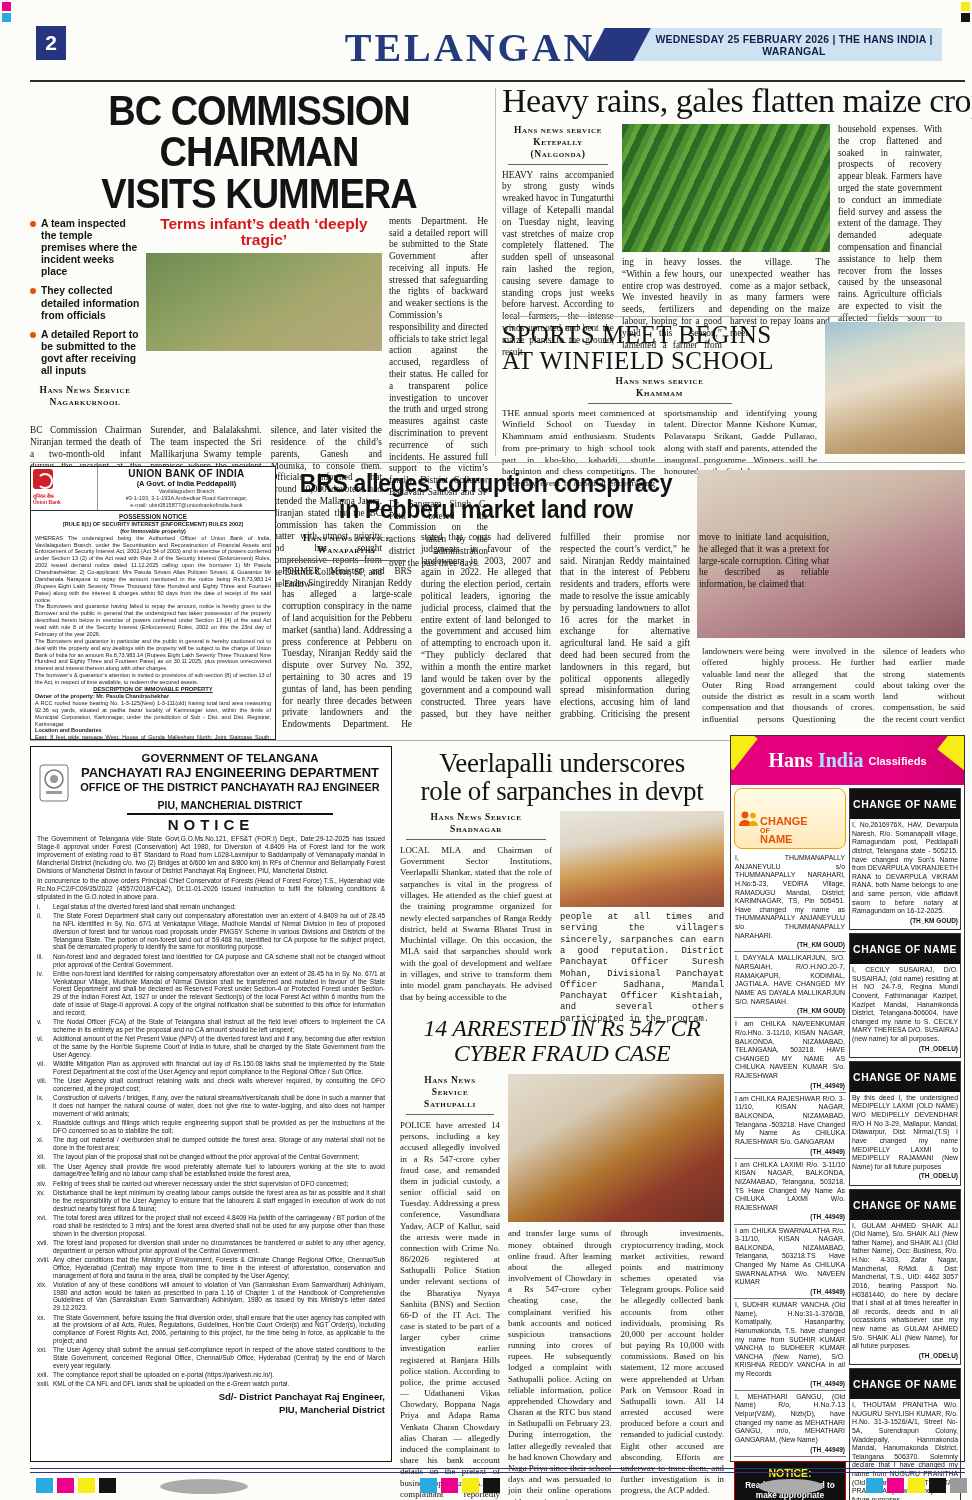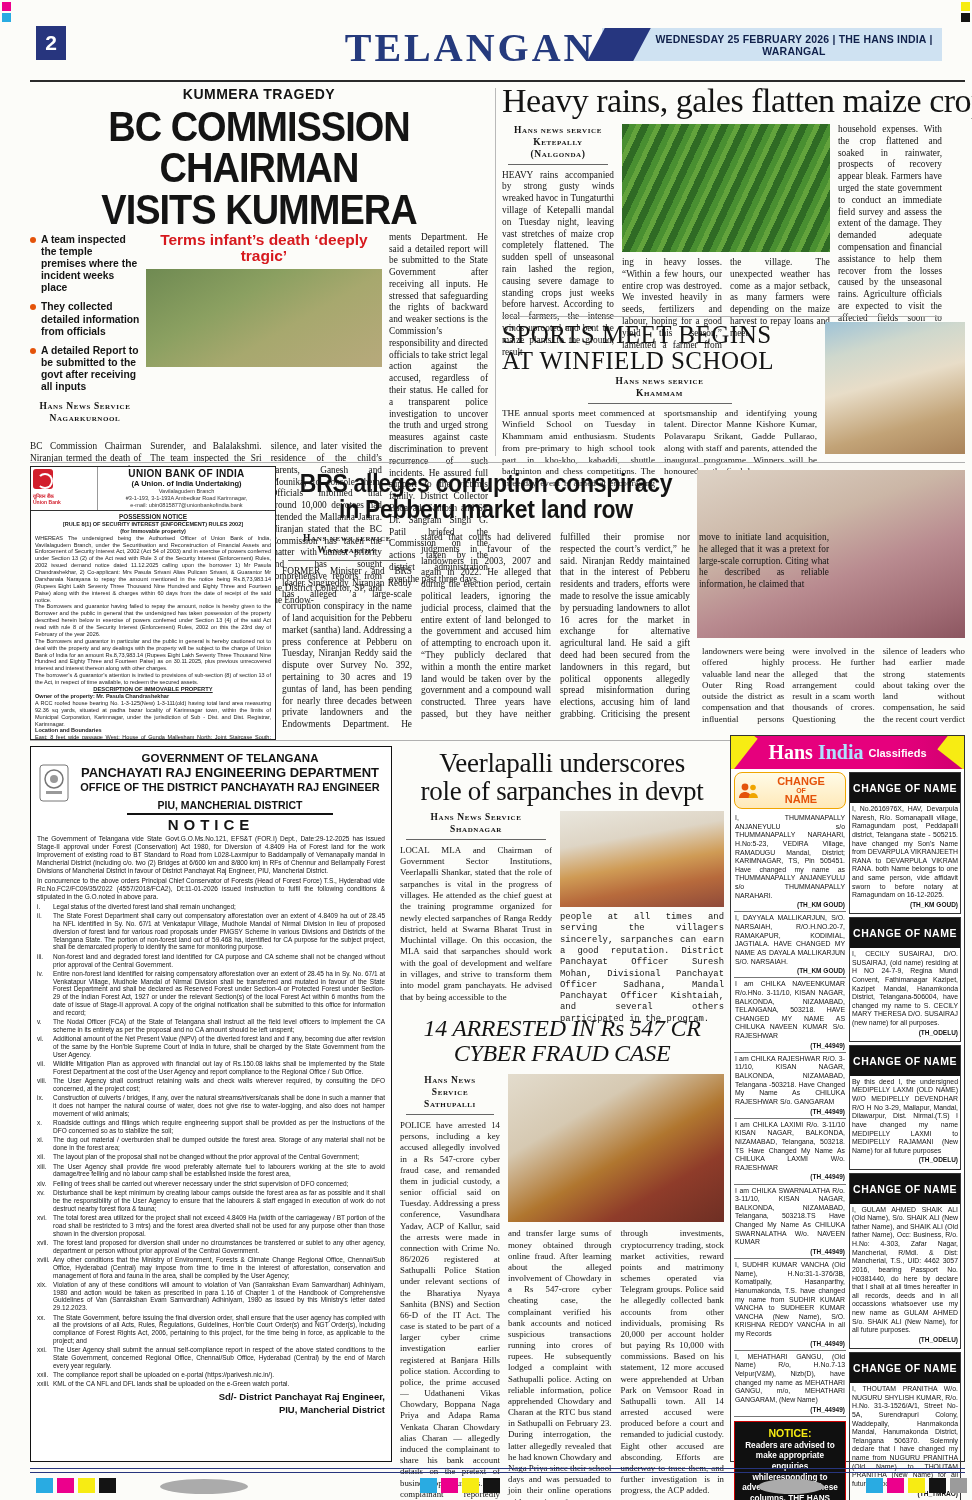--- a/index.html
+++ b/index.html
@@ -132,33 +132,33 @@
   .cyber-head{font-style:italic;font-size:24px;line-height:1.05;text-align:center;letter-spacing:-.3px;}
   .cyber-main{display:flex;margin-top:8px;}
   .cy-l{width:100px;}
   .cy-r{width:216px;margin-left:8px;}
   .cy-photo{height:148px;background:linear-gradient(150deg,#e3dccd 0%,#d6c9b2 30%,#b0762f 55%,#8f3c2a 75%,#6e2f24 100%);}
   .cy-rtext{margin-top:6px;column-count:2;column-gap:9px;}
   .cy-l .bodytext,.cy-rtext{font-size:8.8px;}
 
   
   .cls{left:730px;top:735px;width:235px;height:727px;border:1px solid #333;background:#fff;box-sizing:border-box;}
-  .cls-banner{height:33px;background:linear-gradient(90deg,#e6007d,#e6007d 70%,#d0006f);position:relative;
+  .cls-banner{height:49px;background:linear-gradient(90deg,#e6007d,#e6007d 70%,#d0006f);position:relative;
               display:flex;align-items:center;justify-content:center;overflow:hidden;}
   .cls-banner .y1,.cls-banner .y2{position:absolute;width:34px;height:40px;background:#f7ec13;transform:rotate(38deg);}
   .cls-banner .y1{left:-16px;top:-12px;} .cls-banner .y2{right:-16px;top:-12px;}
   .cls-hans{font-family:"Liberation Serif",serif;font-weight:bold;font-size:20px;color:#fff;z-index:1;}
   .cls-hans .india{color:#aee1ff;}
   .cls-word{font-family:"Liberation Sans",sans-serif;font-weight:bold;color:#fff;font-size:11px;margin-left:5px;z-index:1;}
   .cls-cols{display:flex;padding:3px;gap:3px;}
   .cls-col{width:112px;}
   .con-badge{border:1.5px solid #f0a500;border-radius:8px;background:linear-gradient(180deg,#fffbe8,#ffe9b8);
              display:flex;align-items:center;padding:3px;margin-bottom:3px;}
   .con-badge .txt{color:#e4530a;font-family:"Liberation Sans",sans-serif;font-weight:bold;
-                  font-size:11px;line-height:1;text-align:center;flex:1;}
+                  font-size:11px;line-height:1;text-align:left;flex:1;margin-top:24px;}
   .con-badge .txt .of{font-size:7px;display:block;}
   .ad{font-family:"Liberation Sans",sans-serif;font-size:6.9px;line-height:1.25;text-align:justify;
       border-bottom:1px solid #777;padding:2px 1px 2px;}
   .ad .tag{display:block;text-align:right;font-size:6.5px;font-weight:bold;margin-top:1px;}
   .ad-boxed{border:1px solid #333;margin-bottom:3px;padding:0 0 2px;}
   .ad-boxed .ad{border-bottom:none;padding:2px 2px;}
   .con-bar{background:#111;color:#fff;font-family:"Liberation Sans",sans-serif;font-weight:bold;
            font-size:10.5px;text-align:center;letter-spacing:.5px;padding:9px 0;}
   .noticebox{background:#101010;color:#fff;text-align:center;font-family:"Liberation Sans",sans-serif;
              padding:5px 4px;margin-top:4px;border:1px solid #c00;}
@@ -187,21 +187,20 @@
 
   <div class="abs pagenum">2</div>
   <div class="abs masthead">TELANGANA</div>
   <div class="abs datebanner">
     <div class="swoosh"></div>
     <div class="datetext">WEDNESDAY 25 FEBRUARY 2026 | THE HANS INDIA | WARANGAL</div>
   </div>
   <div class="abs hdr-rule"></div>
 
   <div class="abs kummera">
-    <div class="kicker">KUMMERA TRAGEDY</div>
     <div class="kum-head">
       <div>BC COMMISSION CHAIRMAN</div>
       <div>VISITS KUMMERA</div>
     </div>
     <div class="kum-main">
       <div class="kum-left">
         <div class="kum-top">
           <div class="kum-bullets">
             <ul>
 
@@ -265,21 +264,21 @@
   <div class="abs hdiv" style="left:30px;top:462px;width:935px;"></div>
 
   <div class="abs ubank">
     <div class="ub-head">
       <div class="ub-logo">
         <span class="ub-mark"></span>
         <div class="ub-redlines">यूनियन बैंक<br>Union Bank</div>
       </div>
       <div class="ub-title">
         <div class="t1">UNION BANK OF INDIA</div>
-        <div class="t2">(A Union. of India Undertaking)</div>
+        <div class="t2">(A Govt. of India Peddapalli)</div>
         <div class="t3">Vavilalagudem Branch</div>
         <div class="t3">#3-1-193, 3-1-193A Ambedkar Road Karimnagar,</div>
         <div class="t3">e-mail: ubin0815877@unionbankofindia.bank</div>
       </div>
     </div>
     <div class="ub-body">
       <div class="ub-c ub-pn">POSSESSION NOTICE</div>
       <div class="ub-c">[RULE 8(1) OF SECURITY INTEREST (ENFORCEMENT) RULES 2002]</div>
       <div class="ub-c">(for Immovable property)</div>
       <div>WHEREAS The undersigned being the Authorised Officer of Union Bank of India, Vavilalagudem Branch, under the Securitisation and Reconstruction of Financial Assets and Enforcement of Security Interest Act, 2002 (Act 54 of 2003) and in exercise of powers conferred under Section 13 (2) of the Act read with Rule 3 of the Security Interest (Enforcement) Rules, 2002 issued demand notice dated 11.12.2025 calling upon the borrower 1) Mr Pasula Chandrashekhar, 2) Co-applicant: Mrs Pasula Srivani Alias Pulicam Srivani, &amp; Guarantor Mr Darshanala Narayana to repay the amount mentioned in the notice being Rs.8,73,983.14 (Rupees Eight Lakh Seventy Three Thousand Nine Hundred and Eighty Three and Fourteen Paise) along with the interest &amp; charges within 60 days from the date of receipt of the said notice.</div>

